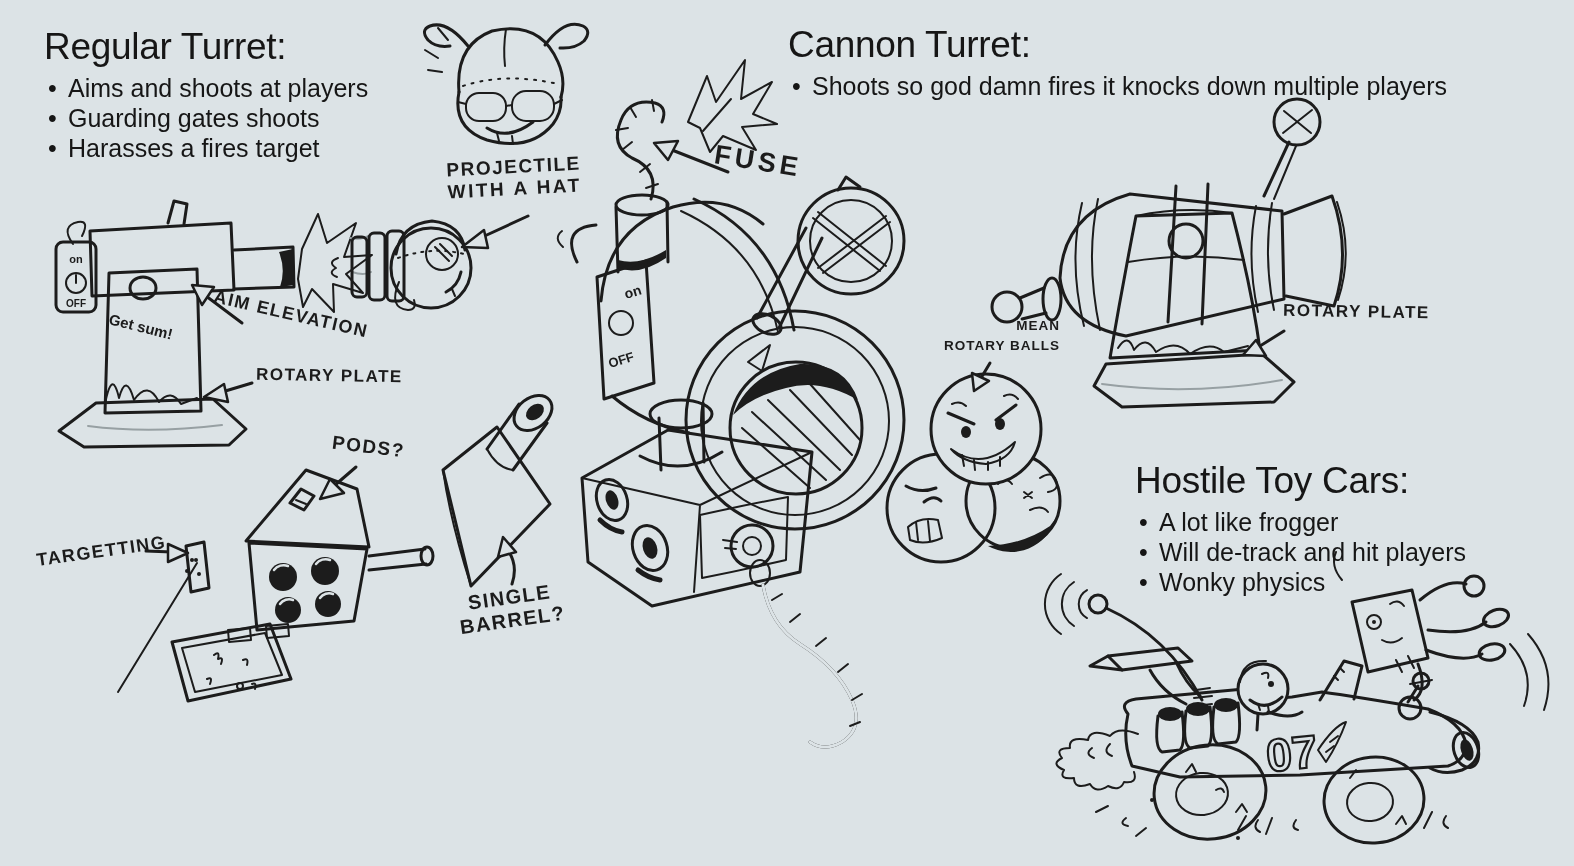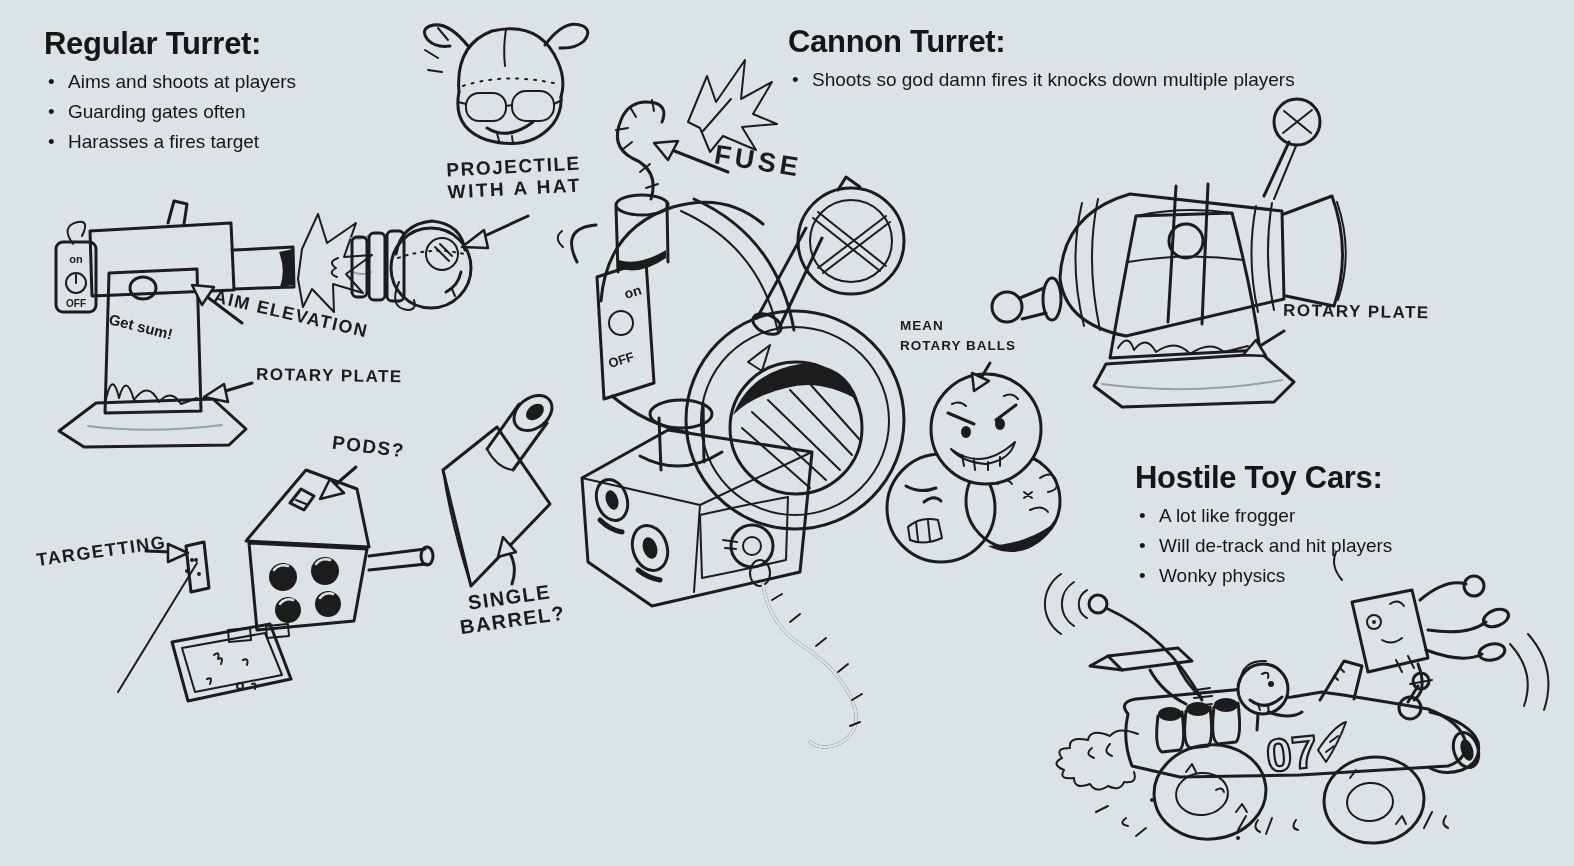--- a/index.html
+++ b/index.html
@@ -12,23 +12,23 @@
   svg .thick{stroke-width:5;}
   svg .ink-fill{fill:#1c1c1c;stroke:none;}
   svg .bg-fill{fill:#dce3e6;}
   svg .gray{stroke:#97a0a3;}
   svg .rope-hollow{stroke:#dce3e6;stroke-width:3;}
   svg .wh{stroke:#dce3e6;stroke-width:2.5;}
   svg .ah{fill:#dce3e6;stroke-width:2.5;}
   svg text{fill:#1c1c1c;stroke:none;font-family:"Liberation Sans",sans-serif;font-weight:700;}
   svg .outline-text{fill:none;stroke:#1c1c1c;stroke-width:2.2;}
   .typeset{position:absolute;}
-  .typeset h2{font-size:31px;font-weight:700;margin:0 0 5px 0;letter-spacing:-0.3px;}
+  .typeset h2{font-size:37px;font-weight:400;margin:0 0 5px 0;letter-spacing:-0.3px;}
   .typeset ul{margin:0;padding:0;list-style:none;}
-  .typeset li{font-size:19px;line-height:30px;padding-left:24px;position:relative;}
+  .typeset li{font-size:25px;line-height:30px;padding-left:24px;position:relative;}
   .typeset li::before{content:"•";position:absolute;left:4px;}
   .hand{position:absolute;font-weight:700;letter-spacing:1.5px;white-space:nowrap;color:#1c1c1c;}
 </style>
 </head>
 <body>
 
 <div class="canvas">
 
 <svg class="art" width="1574" height="866" viewBox="0 0 1574 866">
 
@@ -310,21 +310,21 @@
   <g>
     <path d="M1284,331 L1260,346"></path>
         <path class="ah" d="M1243,355 L1256,340 L1266,356 Z"></path>
   </g>
 </svg>
 
   <div class="typeset" style="left:44px;top:26px;">
     <h2>Regular Turret:</h2>
     <ul>
       <li>Aims and shoots at players</li>
-      <li>Guarding gates often</li>
+      <li>Guarding gates shoots</li>
       <li>Harasses a fires target</li>
     </ul>
   </div>
 
   <div class="typeset" style="left:788px;top:24px;">
     <h2>Cannon Turret:</h2>
     <ul>
       <li>Shoots so god damn fires it knocks down multiple players</li>
     </ul>
   </div>
@@ -351,20 +351,20 @@
 
   <div class="hand" style="left:332px;top:436px;font-size:19px;transform:rotate(7deg);">PODS?</div>
 
   <div class="hand" style="left:36px;top:541px;font-size:18px;transform:rotate(-8deg);">TARGETTING</div>
 
   <div class="hand" style="left:458px;top:586px;font-size:20px;transform:rotate(-8deg);text-align:center;">
     <div>SINGLE</div>
     <div>BARREL?</div>
   </div>
 
-  <div class="hand" style="left:900px;top:316px;width:160px;font-size:13.5px;line-height:1.5;text-align:left;letter-spacing:1px;">
+  <div class="hand" style="left:900px;top:316px;width:160px;font-size:13.5px;line-height:1.5;text-align:right;letter-spacing:1px;">
     <div>MEAN</div>
     <div>ROTARY BALLS</div>
   </div>
 
   <div class="hand" style="left:1283px;top:302px;font-size:17px;transform:rotate(1deg);">ROTARY PLATE</div>
 
 </div>
 
 </body></html>

